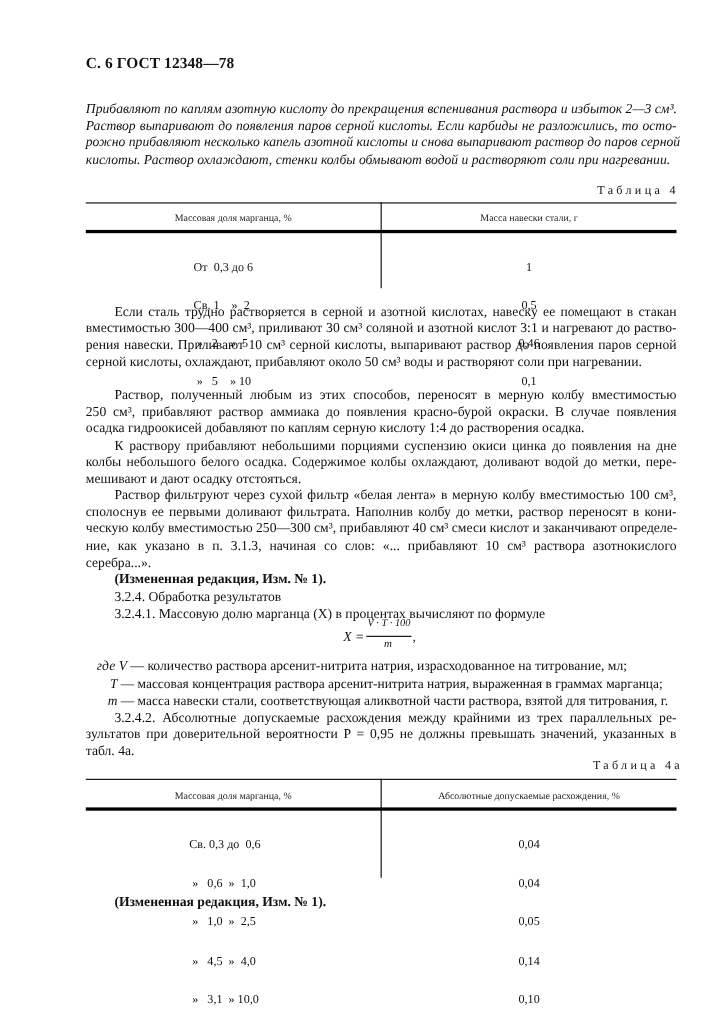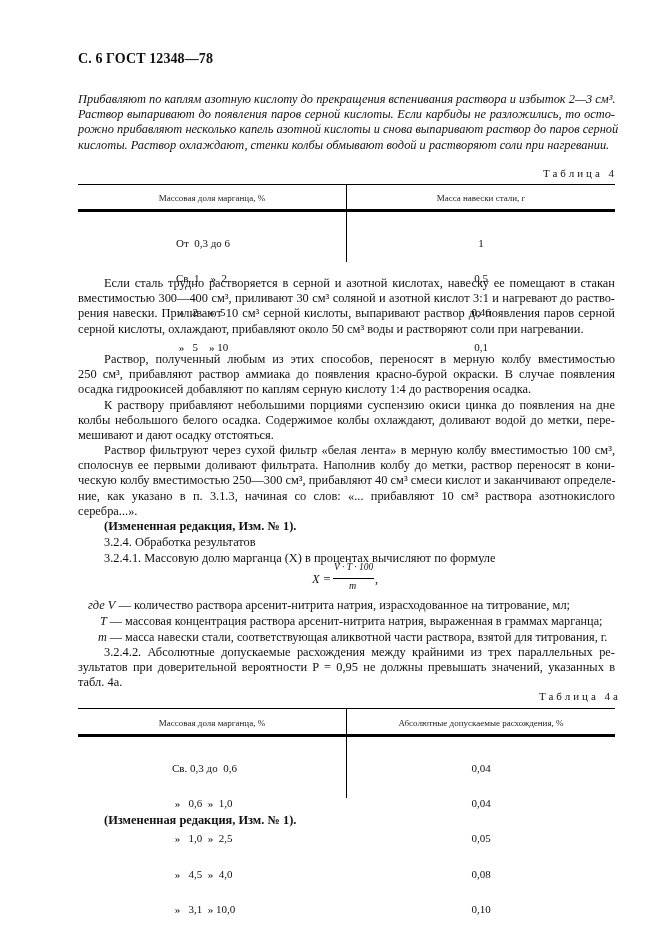--- a/index.html
+++ b/index.html
@@ -127,20 +127,20 @@
       <div>Св. 0,3 до  0,6</div>
       <div> »   0,6  »  1,0</div>
       <div> »   1,0  »  2,5</div>
       <div> »   4,5  »  4,0</div>
       <div> »   3,1  » 10,0</div>
     </div>
     <div class="col" style="left:269px; width:268px; top:31px; text-align:center; line-height:11.8px;">
       <div>0,04</div>
       <div>0,04</div>
       <div>0,05</div>
-      <div>0,08</div>
+      <div>0,14</div>
       <div>0,10</div>
     </div>
   </div>
 
   <div class="pl bold" style="left:104px; top:813px;">(Измененная редакция, Изм. № 1).</div>
 
 </div>
 
 </body></html>

